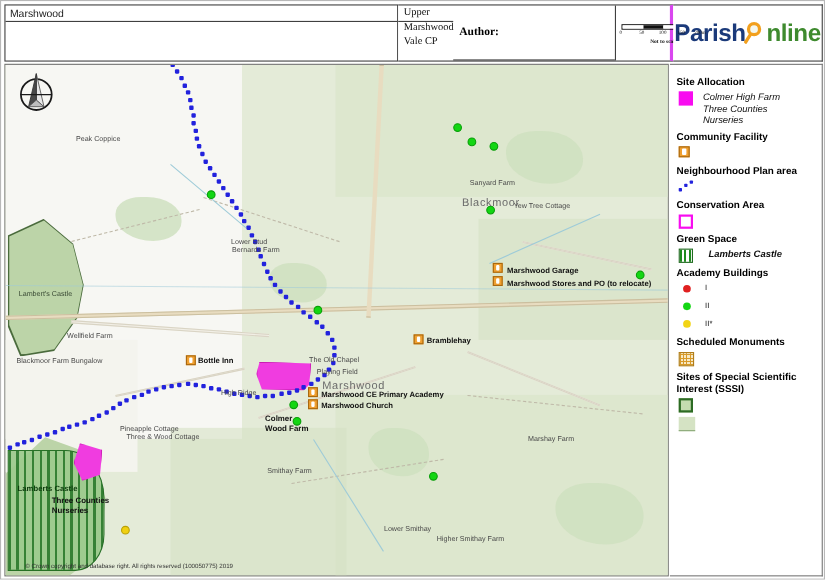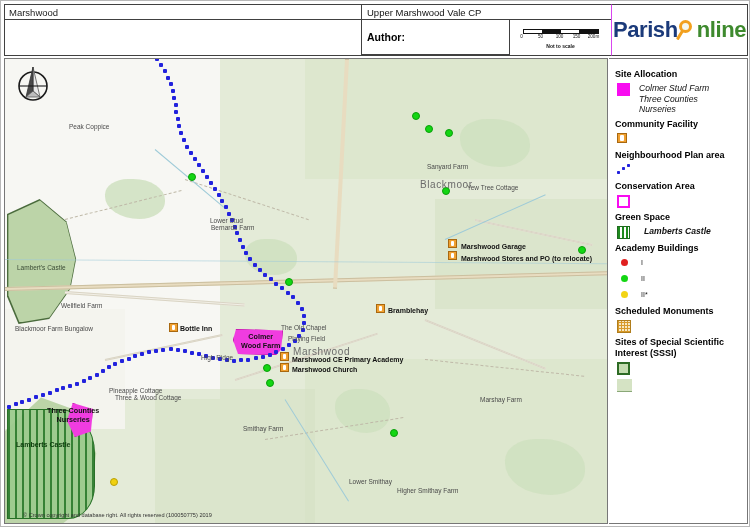--- a/index.html
+++ b/index.html
@@ -49,25 +49,26 @@
     color: #111;
     padding-left: 18px;
     display: flex;
     align-items: center;
     letter-spacing: 0px;
   }
   .hdr-mid {
     width: 250px;
     border-top: 1px solid #404040;
     border-bottom: 1px solid #404040;
-    border-right: 1px solid #d946ef;
-    box-sizing: border-box;
-    display: flex;
-    flex-direction: column;
+    border-right: 3px solid #d946ef;
+    box-sizing: border-box;
+    display: flex;
+    flex-direction: row;
     background: #fff;
+    font-family: Liberation Serif, serif;
   }
   .hdr-cp {
     height: 15px;
     border-bottom: 1px solid #404040;
     font-size: 9.5px;
     color: #111;
     padding: 1px 0 0 5px;
     box-sizing: border-box;
     line-height: 13px;
   }
@@ -365,21 +366,22 @@
   .mlabel.poi {
     font-size: 7px;
     font-weight: bold;
     color: #111;
   }
   .mlabel.site {
     font-size: 7.2px;
     font-weight: bold;
     color: #111;
     line-height: 9px;
-    text-align: center;
+    text-align: left;
+    margin-top: 44px;
   }
   .mlabel.green-t {
     font-size: 7px;
     font-weight: bold;
     color: #0d3d0d;
   }
   .mlabel.aonb-t {
     font-size: 6.5px;
     color: #3a4a35;
   }
@@ -776,21 +778,21 @@
   </div>
 
   <div class="legend">
 
     <div class="leg-head">Site Allocation</div>
     <div class="leg-row">
       <span class="leg-sym">
           <span class="sym-magenta-fill"></span>
         </span>
       <span class="leg-txt">
-        <span>Colmer Stud Farm</span><br>
+        <span>Colmer High Farm</span><br>
         <span>Three Counties</span><br>
         <span>Nurseries</span>
       </span>
     </div>
 
     <div class="leg-head">Community Facility</div>
     <div class="leg-row">
       <span class="leg-sym">
           <span class="sym-cf"></span>
         </span>

